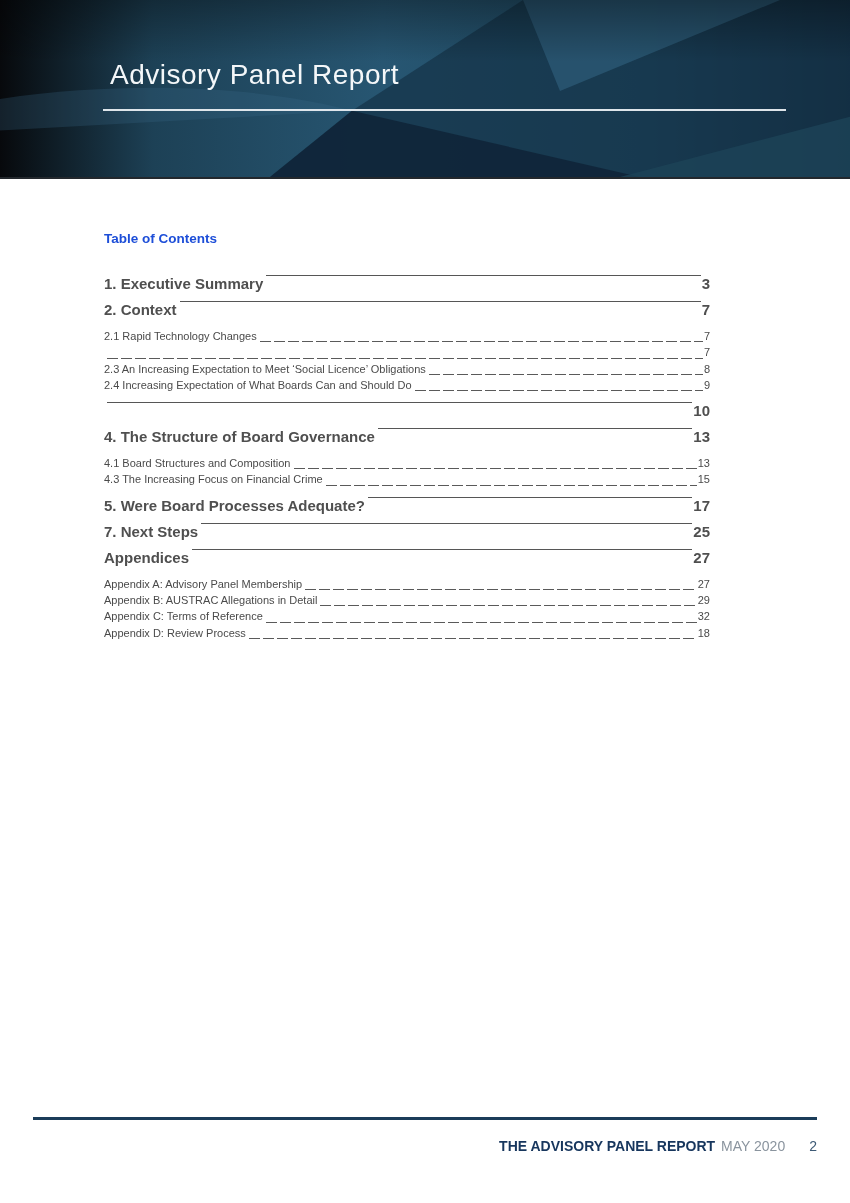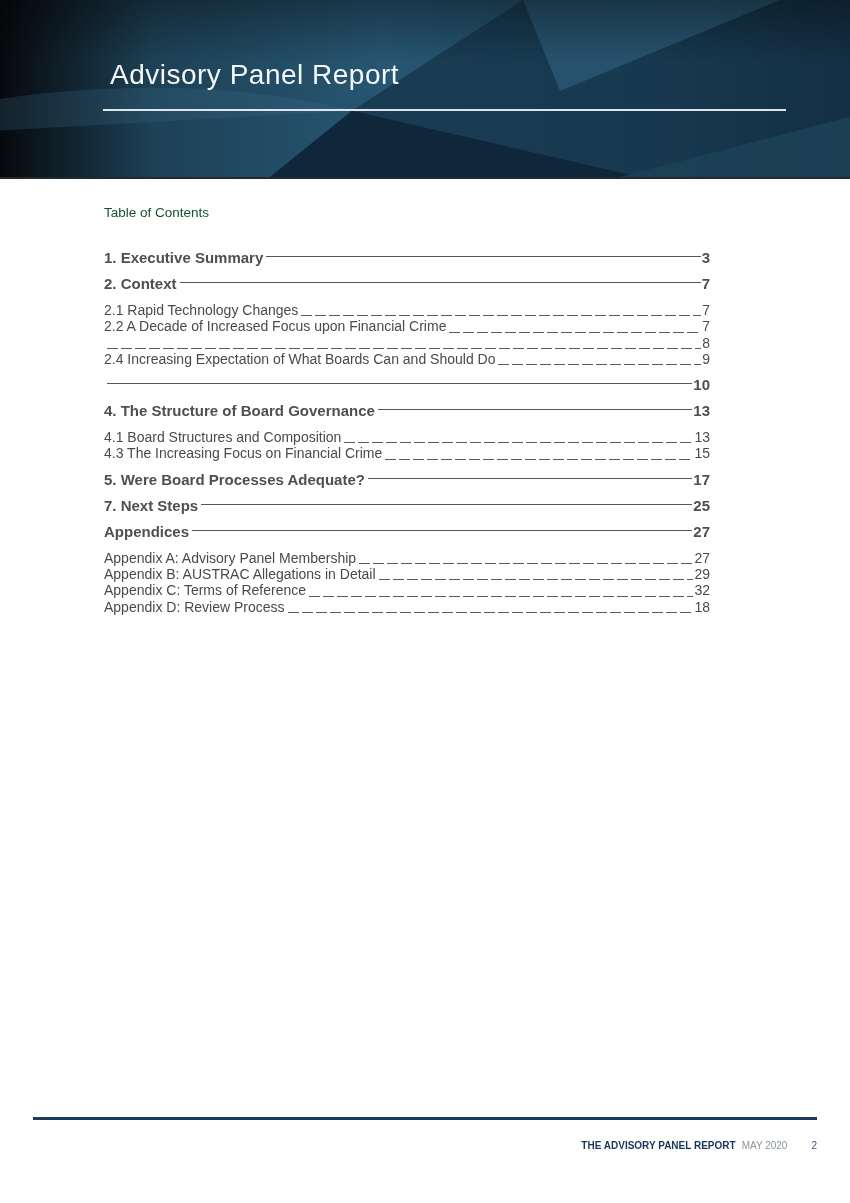--- a/index.html
+++ b/index.html
@@ -25,55 +25,55 @@
     color: #f4f7f9; letter-spacing: 0.5px;
   }
   .title-rule {
     margin-top: 17px; height: 2px; width: 683px;
     background: #e9eef2; opacity: 0.95;
   }
 
   
   .toc { margin-left: 104px; margin-right: 140px; }
   .toc-heading {
-    padding-top: 25px;
-    font-size: 13.5px; font-weight: 400; color: #14532d; line-height: 17px;
+    padding-top: 51px;
+    font-size: 13.5px; font-weight: 700; color: #1d4ed8; line-height: 17px;
   }
   .toc-entries { margin-top: 28px; }
-  .toc-entry { display: flex; align-items: center; }
+  .toc-entry { display: flex; align-items: flex-start; }
   .toc-label { white-space: nowrap; }
   .toc-leader { flex: 1 1 auto; margin: 0 1px 2px 3px; }
   .toc-page { white-space: nowrap; }
 
   .level-1 {
     font-size: 15px; font-weight: 700; line-height: 17px;
     color: #4f4f4f; margin-top: 9px;
   }
   .level-1 .toc-leader { border-bottom: 1.7px solid #565656; }
 
   .level-2 {
-    font-size: 14px; font-weight: 400; line-height: 16.3px;
+    font-size: 11px; font-weight: 400; line-height: 16.3px;
     color: #4a4a4a;
   }
   .level-2 .toc-leader {
     height: 1px; align-self: flex-end; margin-bottom: 2px;
     background: repeating-linear-gradient(90deg, #5a5a5a 0 11px, transparent 11px 14px);
   }
   .level-1 + .level-2 { margin-top: 10px; }
   .toc-entries > .level-1:first-child { margin-top: 0; }
 
   
   .footer-rule {
     position: absolute; left: 33px; top: 1117px;
     width: 784px; height: 3px; background: #1b3c59;
   }
   .footer-line {
     position: absolute; top: 1139px; right: 33px;
     display: flex; align-items: baseline;
-    font-size: 10px; line-height: 14px;
+    font-size: 14px; line-height: 14px;
   }
   .footer-title { font-weight: 700; color: #17365d; }
   .footer-date  { font-weight: 400; color: #8a949e; margin-left: 6px; }
   .footer-page  { font-weight: 400; color: #3d5a75; margin-left: 24px; }
 </style>
 </head>
 <body>
 
 <div class="page">
 
@@ -127,26 +127,26 @@
           <span class="toc-page">7</span>
         </div>
 
         <div class="toc-entry level-2">
           <span class="toc-label">2.1 Rapid Technology Changes</span>
           <span class="toc-leader"></span>
           <span class="toc-page">7</span>
         </div>
 
         <div class="toc-entry level-2">
-          <span class="toc-label">2.2 A Decade of Increased Focus upon Financial Crime</span>
           <span class="toc-leader"></span>
           <span class="toc-page">7</span>
         </div>
 
         <div class="toc-entry level-2">
+          <span class="toc-label">2.3 An Increasing Expectation to Meet ‘Social Licence’ Obligations</span>
           <span class="toc-leader"></span>
           <span class="toc-page">8</span>
         </div>
 
         <div class="toc-entry level-2">
           <span class="toc-label">2.4 Increasing Expectation of What Boards Can and Should Do</span>
           <span class="toc-leader"></span>
           <span class="toc-page">9</span>
         </div>
 

